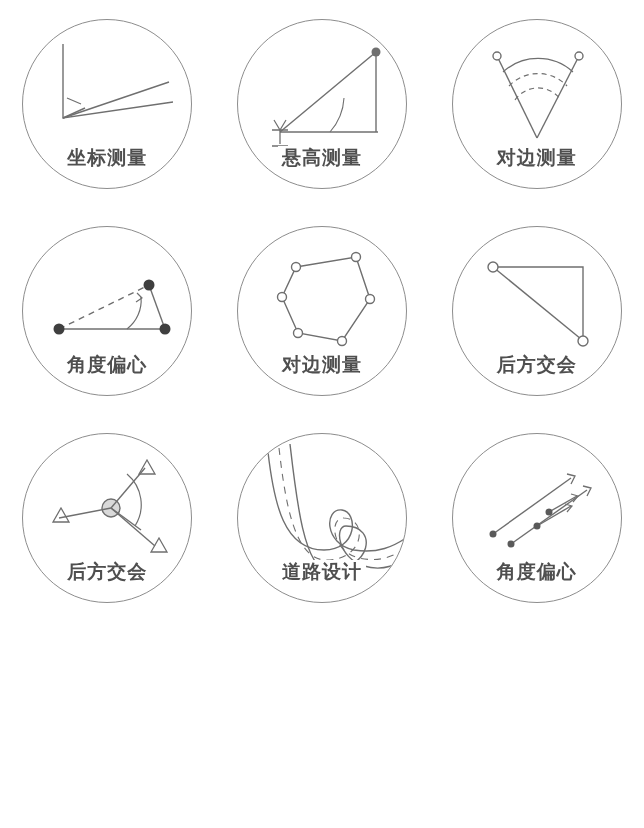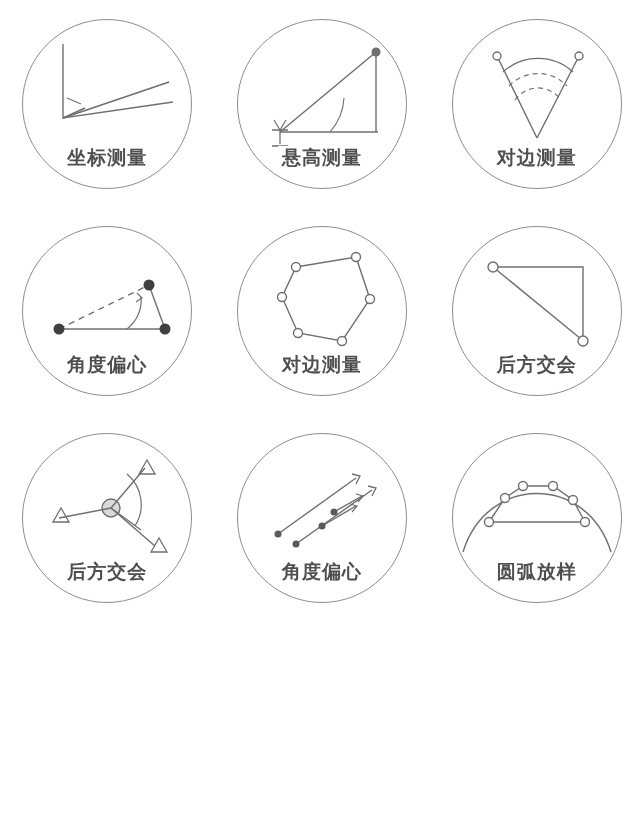--- a/index.html
+++ b/index.html
@@ -182,20 +182,32 @@
           <path d="M104 40 A 40 40 0 0 1 112 92" stroke-width="1.2"></path>
           <path d="M124 26 L132 40 L116 40 Z" stroke-width="1.3"></path>
           <path d="M136 104 L144 118 L128 118 Z" stroke-width="1.3"></path>
           <path d="M38 74 L46 88 L30 88 Z" stroke-width="1.3"></path>
         </svg>
       </div>
       <div class="label">后方交会</div>
     </div>
   </div>
 
+  <div class="cell">
+    <div class="circle">
+      <div class="art">
+        <svg width="168" height="168" viewBox="0 0 168 168" fill="none" stroke="#6f6f6f" stroke-width="1.4">
+          <path d="M30 18 C 36 70, 46 116, 86 116 C 120 116, 120 78, 104 76 C 86 74, 86 110, 116 116 C 140 120, 156 112, 168 104"></path>
+          <path d="M52 10 C 58 62, 66 136, 90 136 C 134 136, 140 92, 108 92 C 96 92, 100 124, 126 132 C 146 138, 160 130, 172 122"></path>
+          <path d="M41 14 C 47 66, 56 126, 88 126 C 127 126, 130 85, 106 84 C 91 83, 93 117, 121 124 C 143 129, 158 121, 170 113" stroke-dasharray="7 6" stroke-width="1.1"></path>
+        </svg>
+      </div>
+      <div class="label">道路设计</div>
+    </div>
+  </div>
 
 
   <div class="cell">
     <div class="circle">
       <div class="art">
         <svg width="168" height="168" viewBox="0 0 168 168" fill="none" stroke="#6f6f6f" stroke-width="1.4">
           <path d="M40 100 L118 44"></path>
           <path d="M114 40 L122 42 L118 50" stroke-width="1.3"></path>
           <path d="M58 110 L134 56"></path>
           <path d="M130 52 L138 54 L134 62" stroke-width="1.3"></path>
@@ -206,32 +218,14 @@
           <circle cx="40" cy="100" r="3.5" fill="#5a5a5a" stroke="none"></circle>
           <circle cx="58" cy="110" r="3.5" fill="#5a5a5a" stroke="none"></circle>
           <circle cx="84" cy="92" r="3.5" fill="#5a5a5a" stroke="none"></circle>
           <circle cx="96" cy="78" r="3.5" fill="#5a5a5a" stroke="none"></circle>
         </svg>
       </div>
       <div class="label">角度偏心</div>
     </div>
   </div>
 
-  <div class="cell">
-    <div class="circle">
-      <div class="art">
-        <svg width="168" height="168" viewBox="0 0 168 168" fill="none" stroke="#6f6f6f" stroke-width="1.4">
-          <path d="M10 118 C 34 40, 134 40, 158 118"></path>
-          <path d="M36 88 L132 88"></path>
-          <path d="M36 88 L52 64 L70 52 L100 52 L120 66 L132 88"></path>
-          <circle cx="36" cy="88" r="4.5" fill="#fff"></circle>
-          <circle cx="52" cy="64" r="4.5" fill="#fff"></circle>
-          <circle cx="70" cy="52" r="4.5" fill="#fff"></circle>
-          <circle cx="100" cy="52" r="4.5" fill="#fff"></circle>
-          <circle cx="120" cy="66" r="4.5" fill="#fff"></circle>
-          <circle cx="132" cy="88" r="4.5" fill="#fff"></circle>
-        </svg>
-      </div>
-      <div class="label">圆弧放样</div>
-    </div>
-  </div>
 
 </div>
 
 </body></html>

